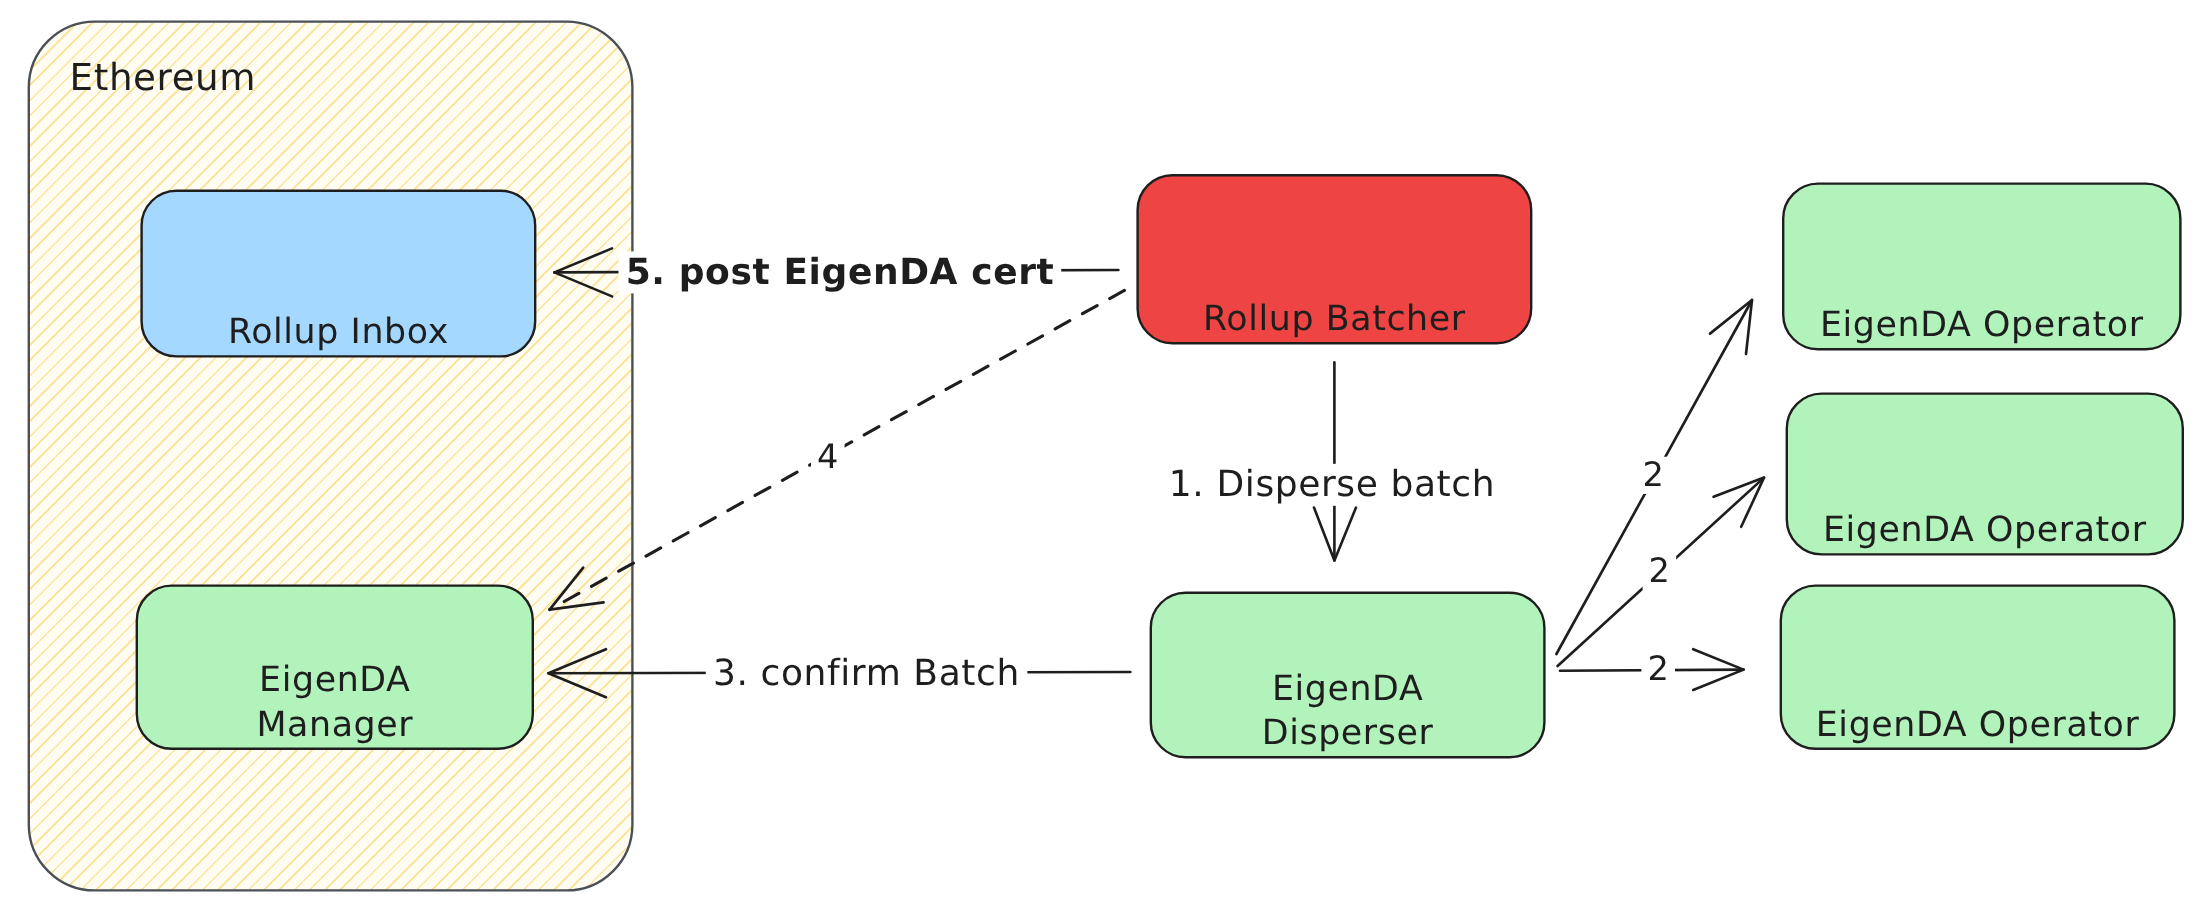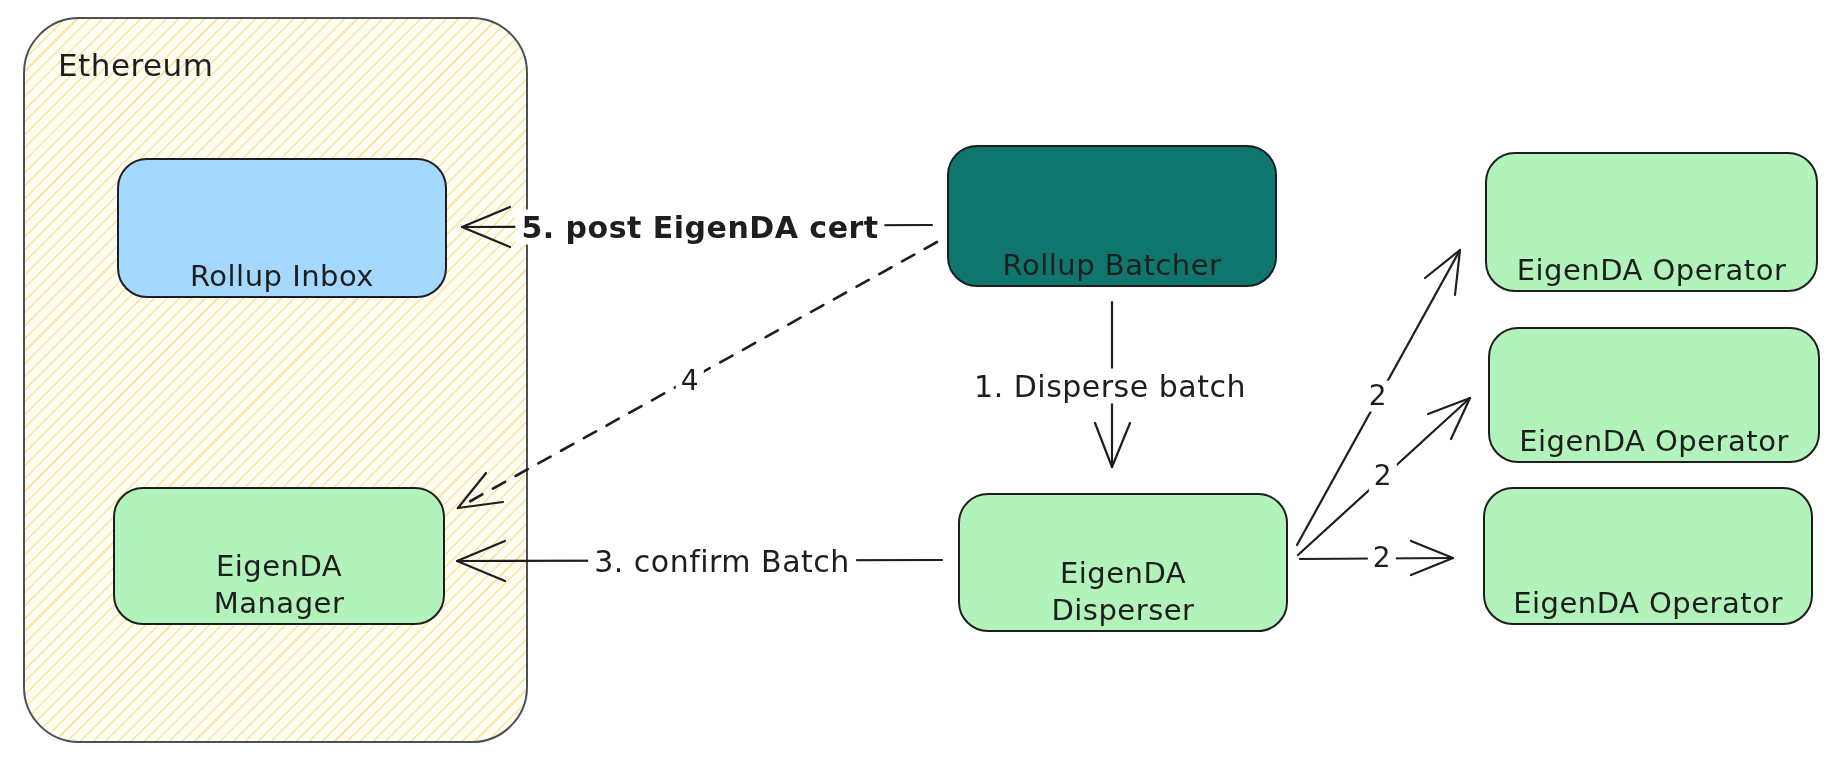--- a/index.html
+++ b/index.html
@@ -54,21 +54,21 @@
 
   <div class="node n-inbox" style="background-color: rgb(165, 216, 255);">
     <span>Rollup Inbox</span>
   </div>
 
   <div class="node n-manager" style="background-color: rgb(178, 242, 187);">
     <span>EigenDA
 Manager</span>
   </div>
 
-  <div class="node n-batcher" style="background-color: #0f766e;">
+  <div class="node n-batcher" style="background-color: #ef4444;">
     <span>Rollup Batcher</span>
   </div>
 
   <div class="node n-disperser" style="background-color: rgb(178, 242, 187);">
     <span>EigenDA
 Disperser</span>
   </div>
 
   <div class="node n-op1" style="background-color: rgb(178, 242, 187);">
     <span>EigenDA Operator</span>
@@ -119,21 +119,21 @@
       <path d="M1411,575 L1453,558 L1411,541"></path>
     </g>
   </svg>
 
   <div class="edge-label" style="left:700px;top:227px;font-weight:bold;">5. post EigenDA cert</div>
 
   <div class="edge-label num" style="left:690px;top:381px;">4</div>
 
   <div class="edge-label" style="left:702px;top:561px;margin-left:20px;">3. confirm Batch</div>
 
-  <div class="edge-label" style="left:1110px;top:386px;">1. Disperse batch</div>
+  <div class="edge-label" style="left:1110px;top:404px;">1. Disperse batch</div>
 
   <div class="edge-label num" style="left:1378px;top:396px;">2</div>
 
   <div class="edge-label num" style="left:1383px;top:476px;">2</div>
 
   <div class="edge-label num" style="left:1382px;top:558px;">2</div>
 
 </div>
 
 </body></html>

